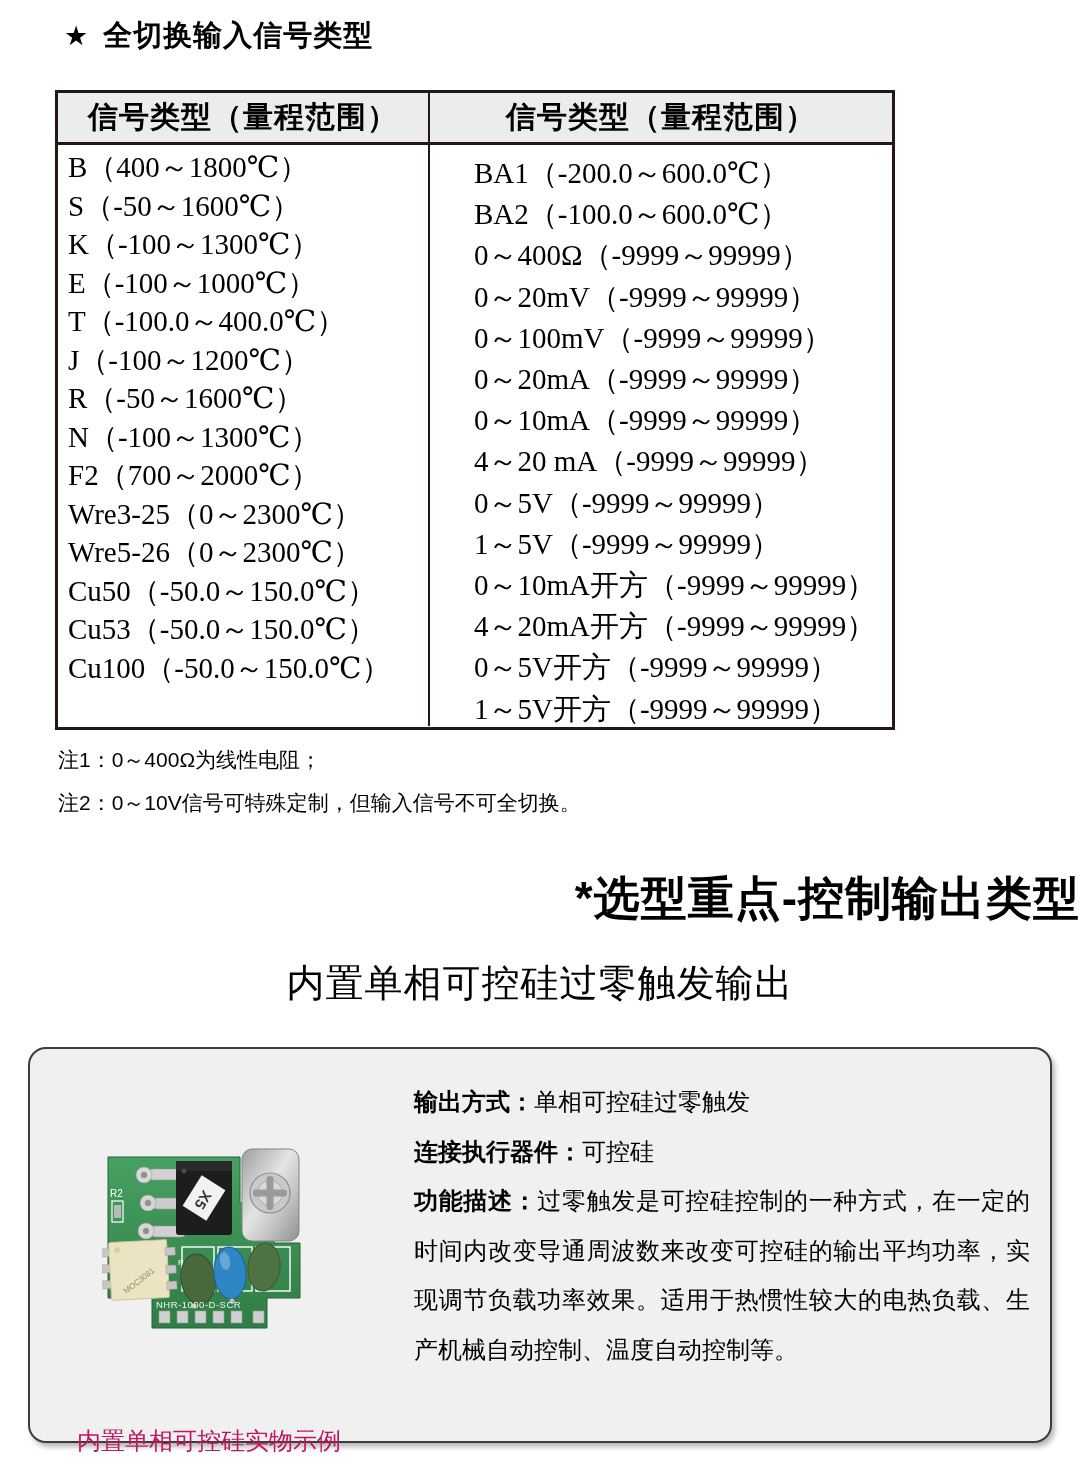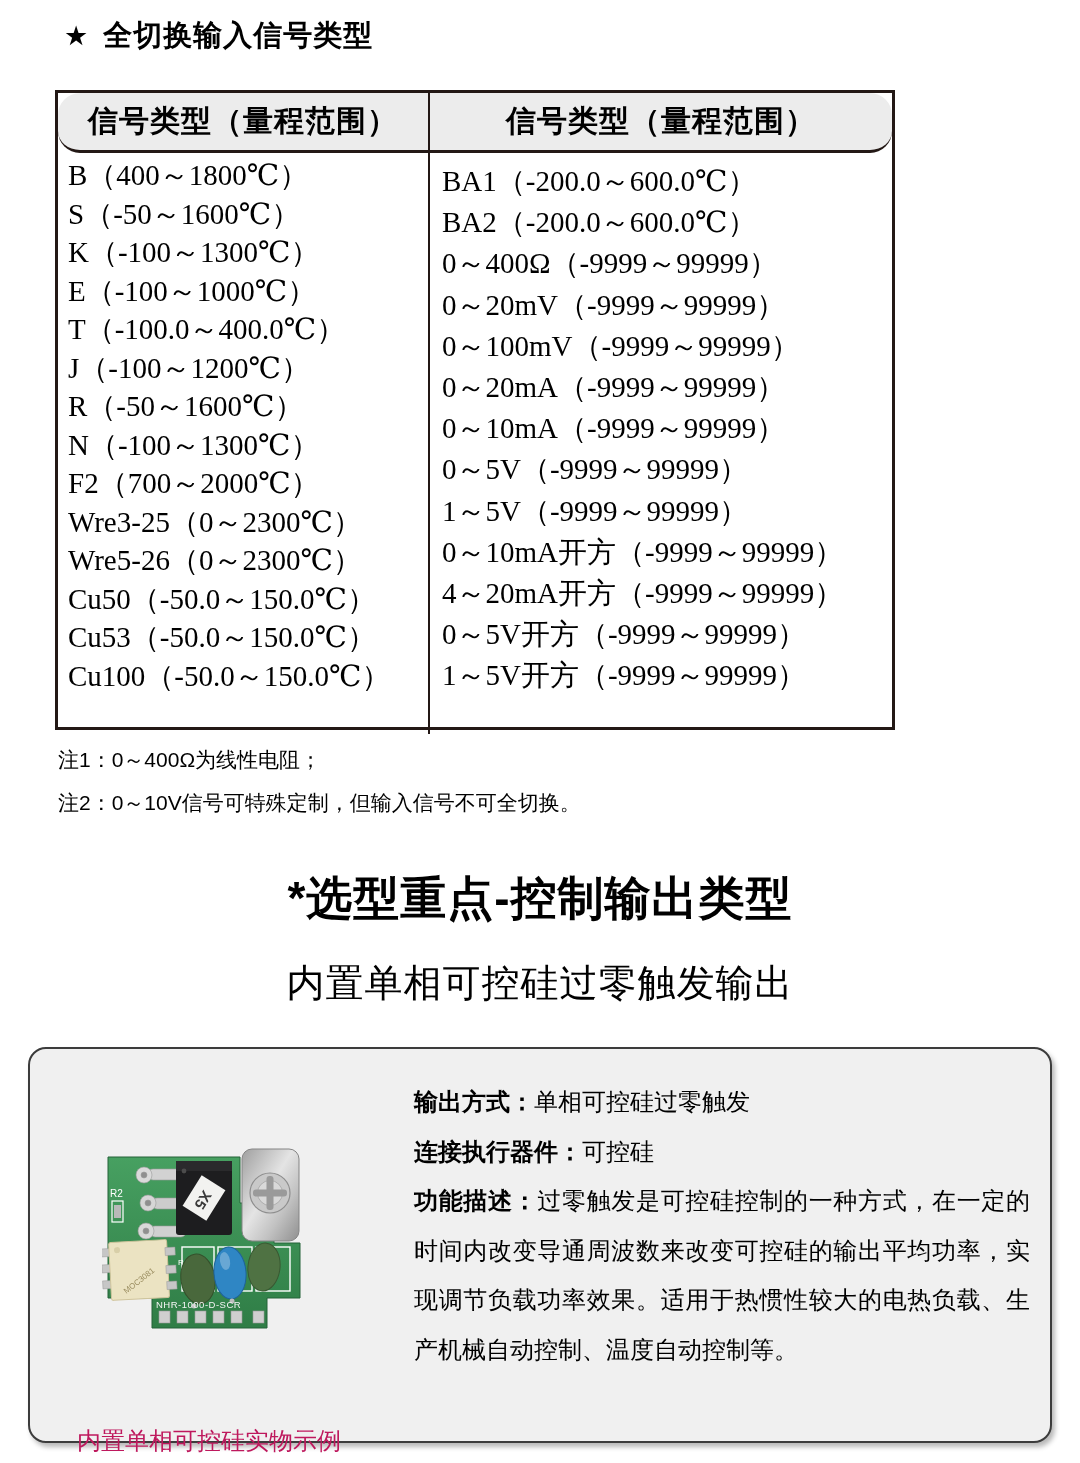--- a/index.html
+++ b/index.html
@@ -14,41 +14,41 @@
     letter-spacing:1px; display:flex; align-items:center; gap:14px;
   }
   .top-heading .star{font-size:27px;}
   
   .sig-table{
     position:absolute; left:55px; top:90px; width:840px; height:640px;
     border:3px solid var(--table_border,#231815); box-sizing:border-box;
     font-family:"Liberation Serif","DejaVu Serif",serif;
   }
   .sig-table .thead{
-    display:flex; height:60px; background:var(--table_header_bg,#ececec);
-    border-bottom:3px solid var(--table_border,#231815); box-sizing:border-box;border-radius:22px;
-  }
-  .sig-table .tbody{display:flex; height:581px;}
+    display:flex; height:52px; background:var(--table_header_bg,#ececec);
+    border-bottom:3px solid var(--table_border,#231815); box-sizing:border-box;
+  }
+  .sig-table .tbody{display:flex; height:581px;gap:32px;}
   .col-l{width:372px; border-right:2px solid var(--table_border,#231815); box-sizing:border-box;}
   .col-r{flex:1;}
   .hcell{
     display:flex; align-items:center; justify-content:center;
     font-size:30px; font-weight:700; letter-spacing:1px; height:100%;
   }
   .col-l.body-col{padding:3px 0 0 10px; box-sizing:border-box;}
   .col-r.body-col{padding:8px 0 0 12px; box-sizing:border-box;}
   .trow{font-size:29px; white-space:nowrap;}
   .col-l .trow{line-height:38.5px;}
   .col-r .trow{line-height:41.2px;}
   
   .notes{position:absolute; left:58px; top:738px; font-size:21px; line-height:43px;}
   .notes p{margin:0;}
   
   .section-title{
-    position:absolute; left:0; top:868px; width:1080px; text-align:center;
+    position:absolute; left:0; top:868px; width:1080px; text-align:right;
     font-size:46px; font-weight:800; letter-spacing:1px;
   }
   .section-subtitle{
     position:absolute; left:0; top:958px; width:1080px; text-align:center;
     font-size:38px; font-weight:400; letter-spacing:1px;
   }
   
   .card{
     position:absolute; left:28px; top:1047px; width:1024px; height:396px;
     background:var(--card_bg,#f0f0f0); border:2px solid var(--card_border,#3c3c3c);
@@ -93,26 +93,27 @@
         <div class="trow">N（-100～1300℃）</div>
         <div class="trow">F2（700～2000℃）</div>
         <div class="trow">Wre3-25（0～2300℃）</div>
         <div class="trow">Wre5-26（0～2300℃）</div>
         <div class="trow">Cu50（-50.0～150.0℃）</div>
         <div class="trow">Cu53（-50.0～150.0℃）</div>
         <div class="trow">Cu100（-50.0～150.0℃）</div>
       </div>
       <div class="col-r body-col">
         <div class="trow">BA1（-200.0～600.0℃）</div>
-        <div class="trow">BA2（-200.0～600.0℃）</div>
+        <div class="trow">BA2（-100.0～600.0℃）</div>
         <div class="trow">0～400Ω（-9999～99999）</div>
         <div class="trow">0～20mV（-9999～99999）</div>
         <div class="trow">0～100mV（-9999～99999）</div>
         <div class="trow">0～20mA（-9999～99999）</div>
         <div class="trow">0～10mA（-9999～99999）</div>
+        <div class="trow">4～20 mA（-9999～99999）</div>
         <div class="trow">0～5V（-9999～99999）</div>
         <div class="trow">1～5V（-9999～99999）</div>
         <div class="trow">0～10mA开方（-9999～99999）</div>
         <div class="trow">4～20mA开方（-9999～99999）</div>
         <div class="trow">0～5V开方（-9999～99999）</div>
         <div class="trow">1～5V开方（-9999～99999）</div>
       </div>
     </div>
   </div>
 

